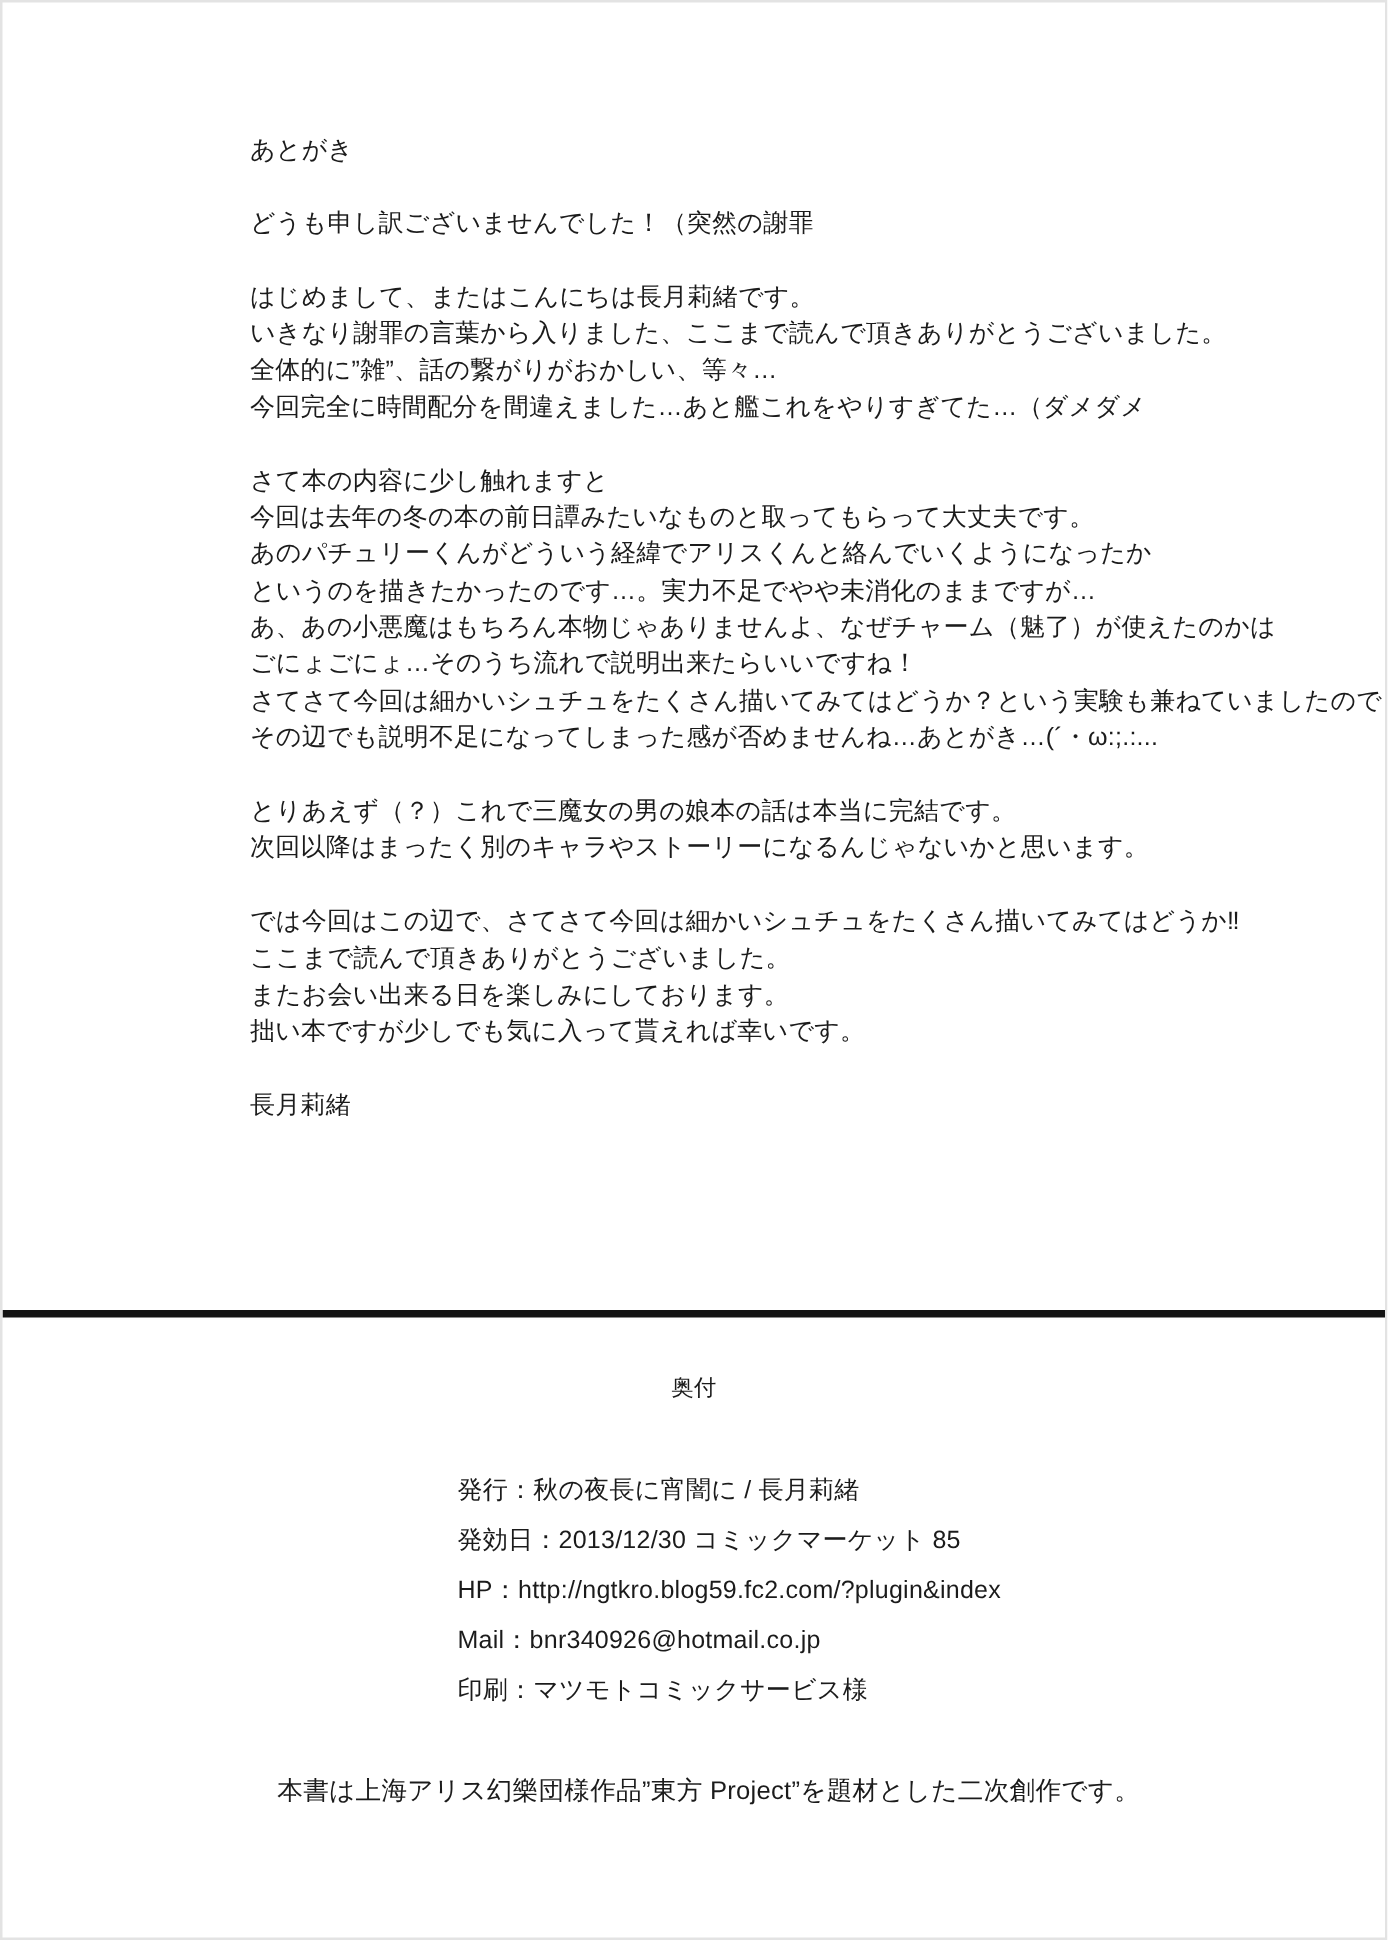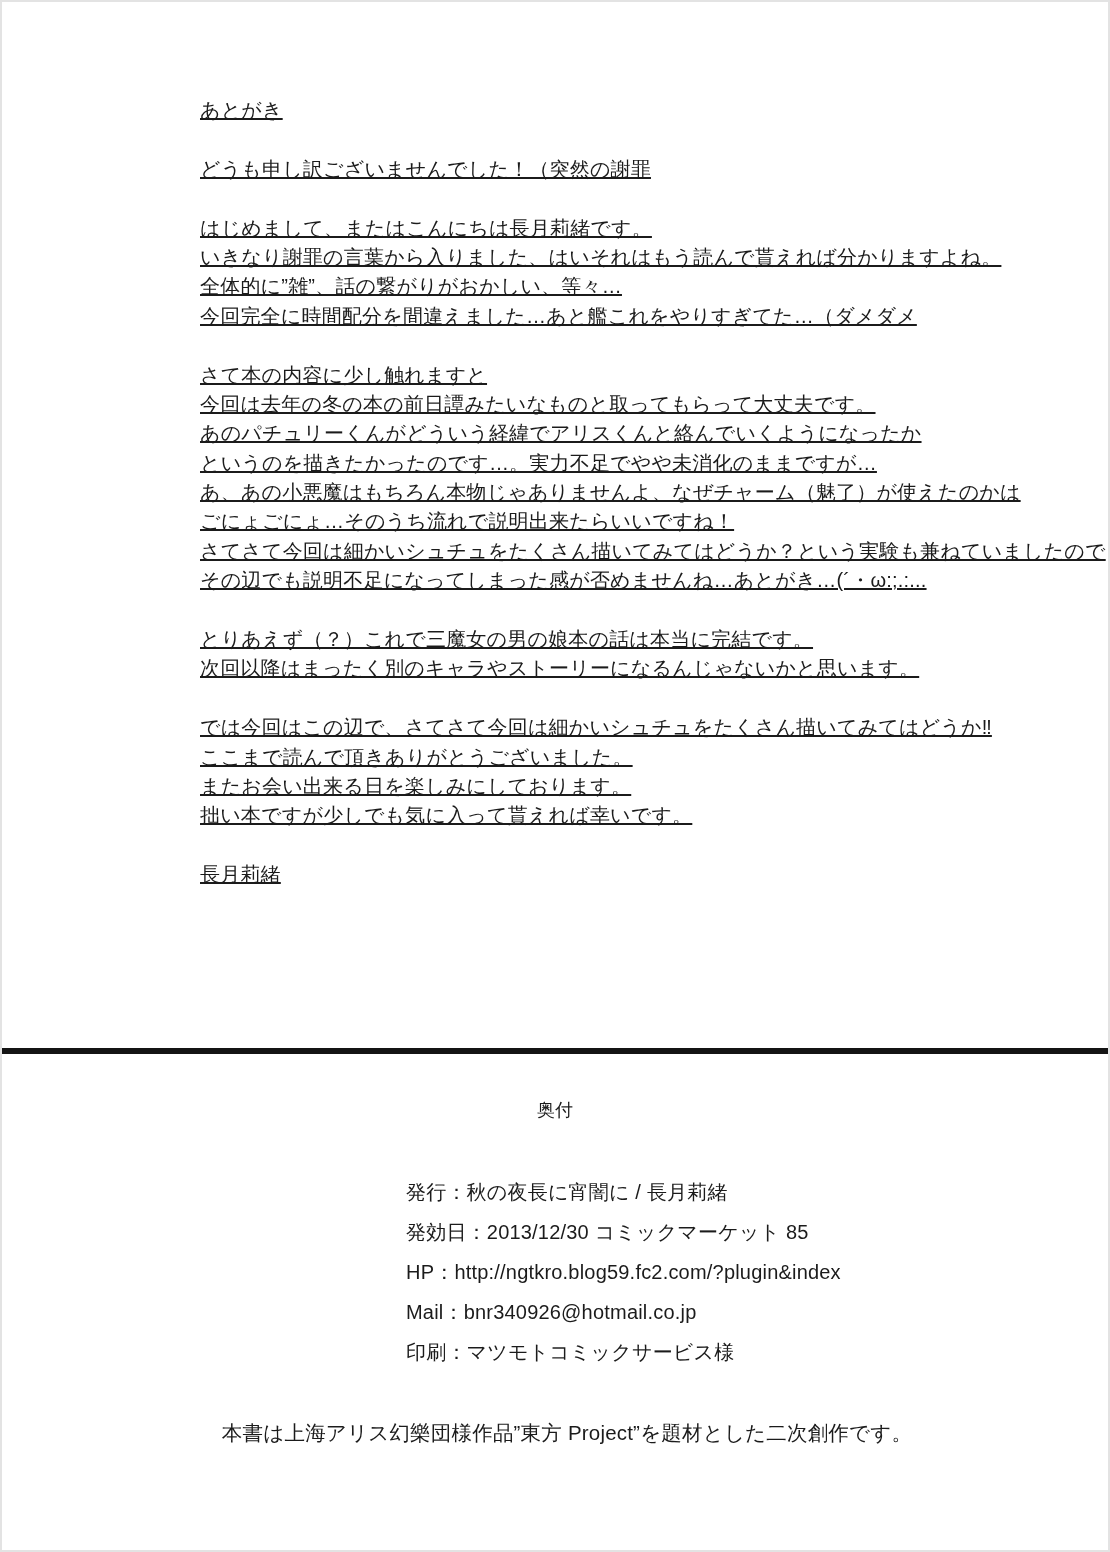--- a/index.html
+++ b/index.html
@@ -14,23 +14,22 @@
     box-sizing: border-box;
     background: #ffffff;
     border: 2px solid #e3e3e3;
     font-family: "Liberation Sans", "DejaVu Sans", sans-serif;
     color: #1b1b1b;
     overflow: hidden;
   }
   .afterword {
     position: absolute;
     left: 198px;
-    top: 94px;
+    top: 104px;
     width: 880px;
-    text-decoration: underline;
   }
   .text-line {
     height: 29.4px;
     line-height: 29.4px;
     font-size: 20px;
     white-space: pre;
     letter-spacing: 0.2px;
   }
   .divider {
     position: absolute;
@@ -46,21 +45,20 @@
     top: 1093px;
     width: 100%;
     text-align: center;
     font-size: 18px;
     line-height: 30px;
   }
   .colophon-entries {
     position: absolute;
     left: 364px;
     top: 1170px;
-    margin-left: 40px;
   }
   .colophon-entries .entry-line {
     height: 40px;
     line-height: 40px;
     font-size: 20px;
     white-space: pre;
     letter-spacing: 0.2px;
   }
   .disclaimer {
     position: absolute;
@@ -78,21 +76,21 @@
 
 <div class="page">
 
   <div class="afterword">
     <div class="text-line">あとがき</div>
     <div>
         <div class="text-line"></div>
         <div class="text-line">どうも申し訳ございませんでした！（突然の謝罪</div>
         <div class="text-line"></div>
         <div class="text-line">はじめまして、またはこんにちは長月莉緒です。</div>
-        <div class="text-line">いきなり謝罪の言葉から入りました、はいそれはもう読んで貰えれば分かりますよね。</div>
+        <div class="text-line">いきなり謝罪の言葉から入りました、ここまで読んで頂きありがとうございました。</div>
         <div class="text-line">全体的に”雑”、話の繋がりがおかしい、等々…</div>
         <div class="text-line">今回完全に時間配分を間違えました…あと艦これをやりすぎてた…（ダメダメ</div>
         <div class="text-line"></div>
         <div class="text-line">さて本の内容に少し触れますと</div>
         <div class="text-line">今回は去年の冬の本の前日譚みたいなものと取ってもらって大丈夫です。</div>
         <div class="text-line">あのパチュリーくんがどういう経緯でアリスくんと絡んでいくようになったか</div>
         <div class="text-line">というのを描きたかったのです…。実力不足でやや未消化のままですが…</div>
         <div class="text-line">あ、あの小悪魔はもちろん本物じゃありませんよ、なぜチャーム（魅了）が使えたのかは</div>
         <div class="text-line">ごにょごにょ…そのうち流れで説明出来たらいいですね！</div>
         <div class="text-line">さてさて今回は細かいシュチュをたくさん描いてみてはどうか？という実験も兼ねていましたので</div>

